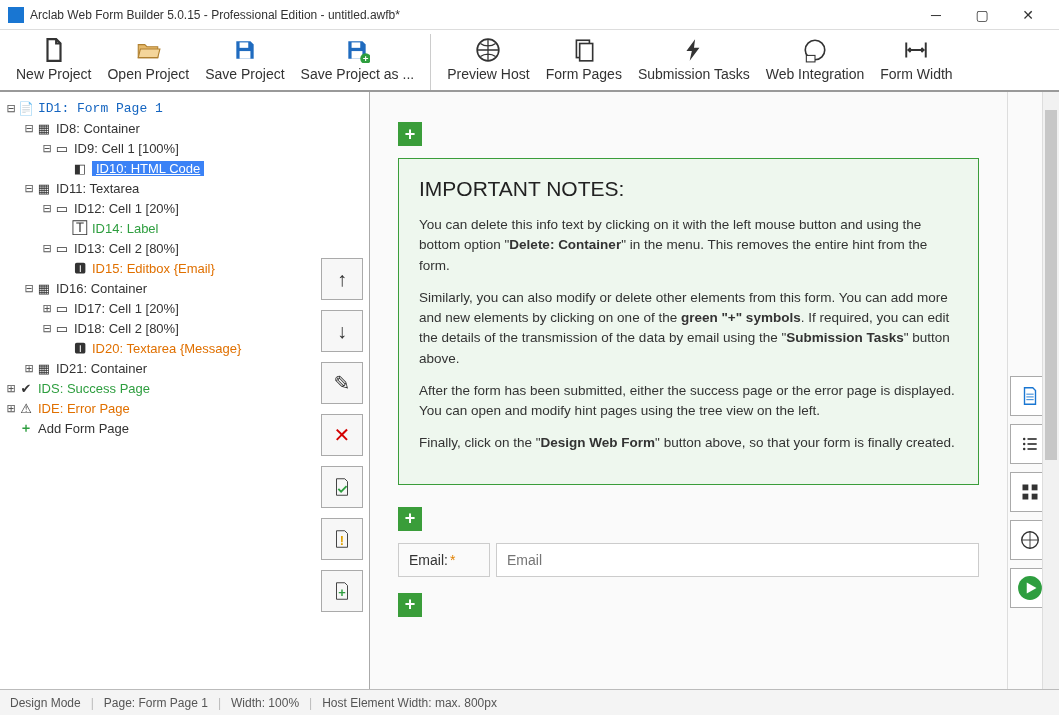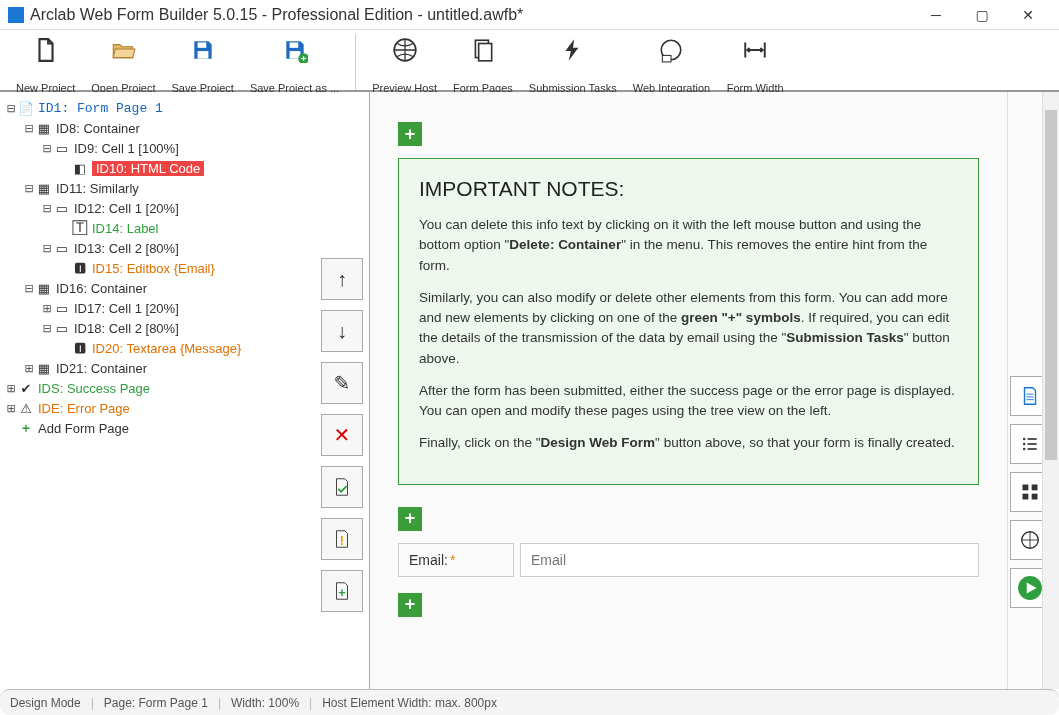--- a/index.html
+++ b/index.html
@@ -1,73 +1,73 @@
 <!DOCTYPE html>
 <html><head>
 <meta charset="utf-8">
 <style>
 * { box-sizing: border-box; margin: 0; padding: 0; }
 body { font-family: "Segoe UI", Tahoma, sans-serif; font-size: 13px; color: #333; background: #fff; width: 1059px; height: 715px; overflow: hidden; position: relative; }
 
 
 .titlebar { display: flex; align-items: center; height: 30px; background: #fff; border-bottom: 1px solid #ddd; padding: 0 8px; }
 .titlebar .app-icon { width: 16px; height: 16px; background: #1976d2; margin-right: 6px; display: inline-block; }
-.titlebar .title { flex: 1; font-size: 16px; color: #333; }
+.titlebar .title { flex: 1; font-size: 12px; color: #333; }
 .titlebar .win-controls { display: flex; gap: 0; }
 .titlebar .win-btn { width: 46px; height: 30px; display: flex; align-items: center; justify-content: center; font-size: 14px; cursor: pointer; }
 
 
 .toolbar { display: flex; align-items: flex-start; height: 62px; border-bottom: 2px solid #999; background: #fff; padding: 4px 8px 0 8px; }
 .toolbar-sep { width: 1px; height: 56px; background: #ccc; margin: 0 8px; }
 .tb-btn { display: flex; flex-direction: column; align-items: center; justify-content: center; min-width: 74px; padding: 2px 8px; cursor: pointer; }
 .tb-btn .ico { width: 28px; height: 28px; display: flex; align-items: center; justify-content: center; }
-.tb-btn .lbl { font-size: 11px; color: #333; margin-top: 18px; white-space: nowrap; }
+.tb-btn .lbl { font-size: 14px; color: #333; margin-top: 2px; white-space: nowrap; }
 
 
 .main { display: flex; height: 597px; }
 .left-pane { width: 370px; border-right: 1px solid #aaa; display: flex; position: relative; background: #fff; }
 .tree { flex: 1; padding: 6px 4px; overflow-y: auto; font-size: 13px; }
 .tree-row { display: flex; align-items: center; height: 20px; white-space: nowrap; cursor: pointer; }
 .tree-row .twisty { width: 14px; text-align: center; color: #555; font-size: 11px; }
 .tree-row .tico { width: 16px; display: inline-flex; align-items: center; justify-content: center; margin-right: 4px; }
 .tree-row .tlabel { }
-.tree-row.selected .tlabel { background: #ef4444; color: #fff; padding: 0 4px; }
+.tree-row.selected .tlabel { background: #3b82f6; color: #fff; padding: 0 4px; text-decoration: underline; }
 .tree-row.green .tlabel { color: #2e9e3f; }
 .tree-row.orange .tlabel { color: #e07000; }
 .tree-row.blue .tlabel { color: #1565c0; font-family: Liberation Mono, monospace; }
 
 
 .side-btns { width: 54px; padding: 6px; display: flex; flex-direction: column; gap: 10px; margin-top: 160px;}
 .side-btn { width: 42px; height: 42px; border: 1px solid #aaa; display: flex; align-items: center; justify-content: center; background: #f7f7f7; cursor: pointer; font-size: 20px; }
 
 
 .right-pane { flex: 1; display: flex; background: #fafafa; position: relative; }
 .canvas { flex: 1; padding: 30px 28px 10px 28px; overflow-y: auto; }
 .plus-btn { width: 24px; height: 24px; background: #3a9d3a; color: #fff; display: flex; align-items: center; justify-content: center; font-size: 18px; font-weight: bold; cursor: pointer; margin-bottom: 12px; }
 .notes-box { border: 1px solid #3a9d3a; background: #eef7ee; padding: 18px 20px; margin-bottom: 22px; }
 .notes-box h2 { font-size: 21px; font-weight: normal; margin-bottom: 14px; color: #222; }
 .notes-box p { font-size: 13.5px; color: #333; margin-bottom: 12px; line-height: 1.5; }
 .notes-box b { font-weight: bold; }
 .email-row { display: flex; gap: 6px; margin-bottom: 16px; margin-top: 8px;}
-.email-label-cell { width: 116px; border: 1px solid #ccc; padding: 8px 10px; font-size: 14px; display: flex; align-items: center; }
+.email-label-cell { width: 92px; border: 1px solid #ccc; padding: 8px 10px; font-size: 14px; display: flex; align-items: center; }
 .email-label-cell .req { color: #e08000; margin-left: 2px; }
 .email-input-cell { flex: 1; }
 .email-input-cell input { width: 100%; height: 100%; border: 1px solid #ccc; padding: 8px 10px; font-size: 14px; color: #999; }
 
 
 .right-rail { width: 52px; display: flex; flex-direction: column; gap: 8px; padding-top: 284px; padding-right: 6px; padding-left: 2px; background: #fafafa; border-left: 1px solid #ddd;}
 .rail-btn { width: 40px; height: 40px; border: 1px solid #aaa; display: flex; align-items: center; justify-content: center; background: #fff; cursor: pointer; font-size: 18px; }
 .rail-btn.play { background: #fff; color: #1a9d1a; }
 
 
 .scrollbar-v { position: absolute; right: 0; top: 0; width: 17px; height: 100%; background: #f1f1f1; border-left: 1px solid #ddd;}
 .scrollbar-v .thumb { position: absolute; top: 18px; left: 2px; right: 2px; height: 350px; background: #c7c7c7; }
 
 
-.statusbar { height: 26px; border-top: 1px solid #bbb; display: flex; align-items: center; padding: 0 10px; font-size: 12px; color: #555; gap: 10px; background: #f4f4f4; border-radius: 9px;}
+.statusbar { height: 26px; border-top: 1px solid #bbb; display: flex; align-items: center; padding: 0 10px; font-size: 12px; color: #555; gap: 10px; background: #f4f4f4;}
 .statusbar .sbsep { color: #bbb; }
 </style>
 </head>
 <body>
 
 <div class="titlebar">
   <span class="app-icon"></span>
   <span class="title">Arclab Web Form Builder 5.0.15 - Professional Edition - untitled.awfb*</span>
   <div class="win-controls">
     <div class="win-btn">─</div>
@@ -183,21 +183,21 @@
           <span class="tlabel">ID9: Cell 1 [100%]</span>
         </div>
       <div class="tree-row selected" style="padding-left:54px">
           <span class="twisty"></span>
           <span class="tico">◧</span>
           <span class="tlabel">ID10: HTML Code</span>
         </div>
       <div class="tree-row" style="padding-left:18px">
           <span class="twisty">⊟</span>
           <span class="tico">▦</span>
-          <span class="tlabel">ID11: Similarly</span>
+          <span class="tlabel">ID11: Textarea</span>
         </div>
       <div class="tree-row" style="padding-left:36px">
           <span class="twisty">⊟</span>
           <span class="tico">▭</span>
           <span class="tlabel">ID12: Cell 1 [20%]</span>
         </div>
       <div class="tree-row green" style="padding-left:54px">
           <span class="twisty"></span>
           <span class="tico">🅃</span>
           <span class="tlabel">ID14: Label</span>
@@ -279,21 +279,21 @@
     </div>
   </div>
 
   <div class="right-pane">
     <div class="canvas">
       <div class="plus-btn">+</div>
       <div class="notes-box">
         <h2>IMPORTANT NOTES:</h2>
         <p><span>You can delete this info text by clicking on it with the left mouse button and using the bottom option "</span><b>Delete: Container</b><span>" in the menu. This removes the entire hint from the form.</span></p>
         <p><span>Similarly, you can also modify or delete other elements from this form. You can add more and new elements by clicking on one of the </span><b>green "+" symbols</b><span>. If required, you can edit the details of the transmission of the data by email using the "</span><b>Submission Tasks</b><span>" button above.</span></p>
-        <p>After the form has been submitted, either the success page or the error page is displayed. You can open and modify these pages using the tree view on the left.</p>
+        <p>After the form has been submitted, either the success page or the error page is displayed. You can open and modify hint pages using the tree view on the left.</p>
         <p><span>Finally, click on the "</span><b>Design Web Form</b><span>" button above, so that your form is finally created.</span></p>
       </div>
       <div class="plus-btn">+</div>
       <div class="email-row">
         <div class="email-label-cell">
           <span>Email:</span>
           <span class="req">*</span>
         </div>
         <div class="email-input-cell">
           <input type="text" placeholder="Email" style="">

